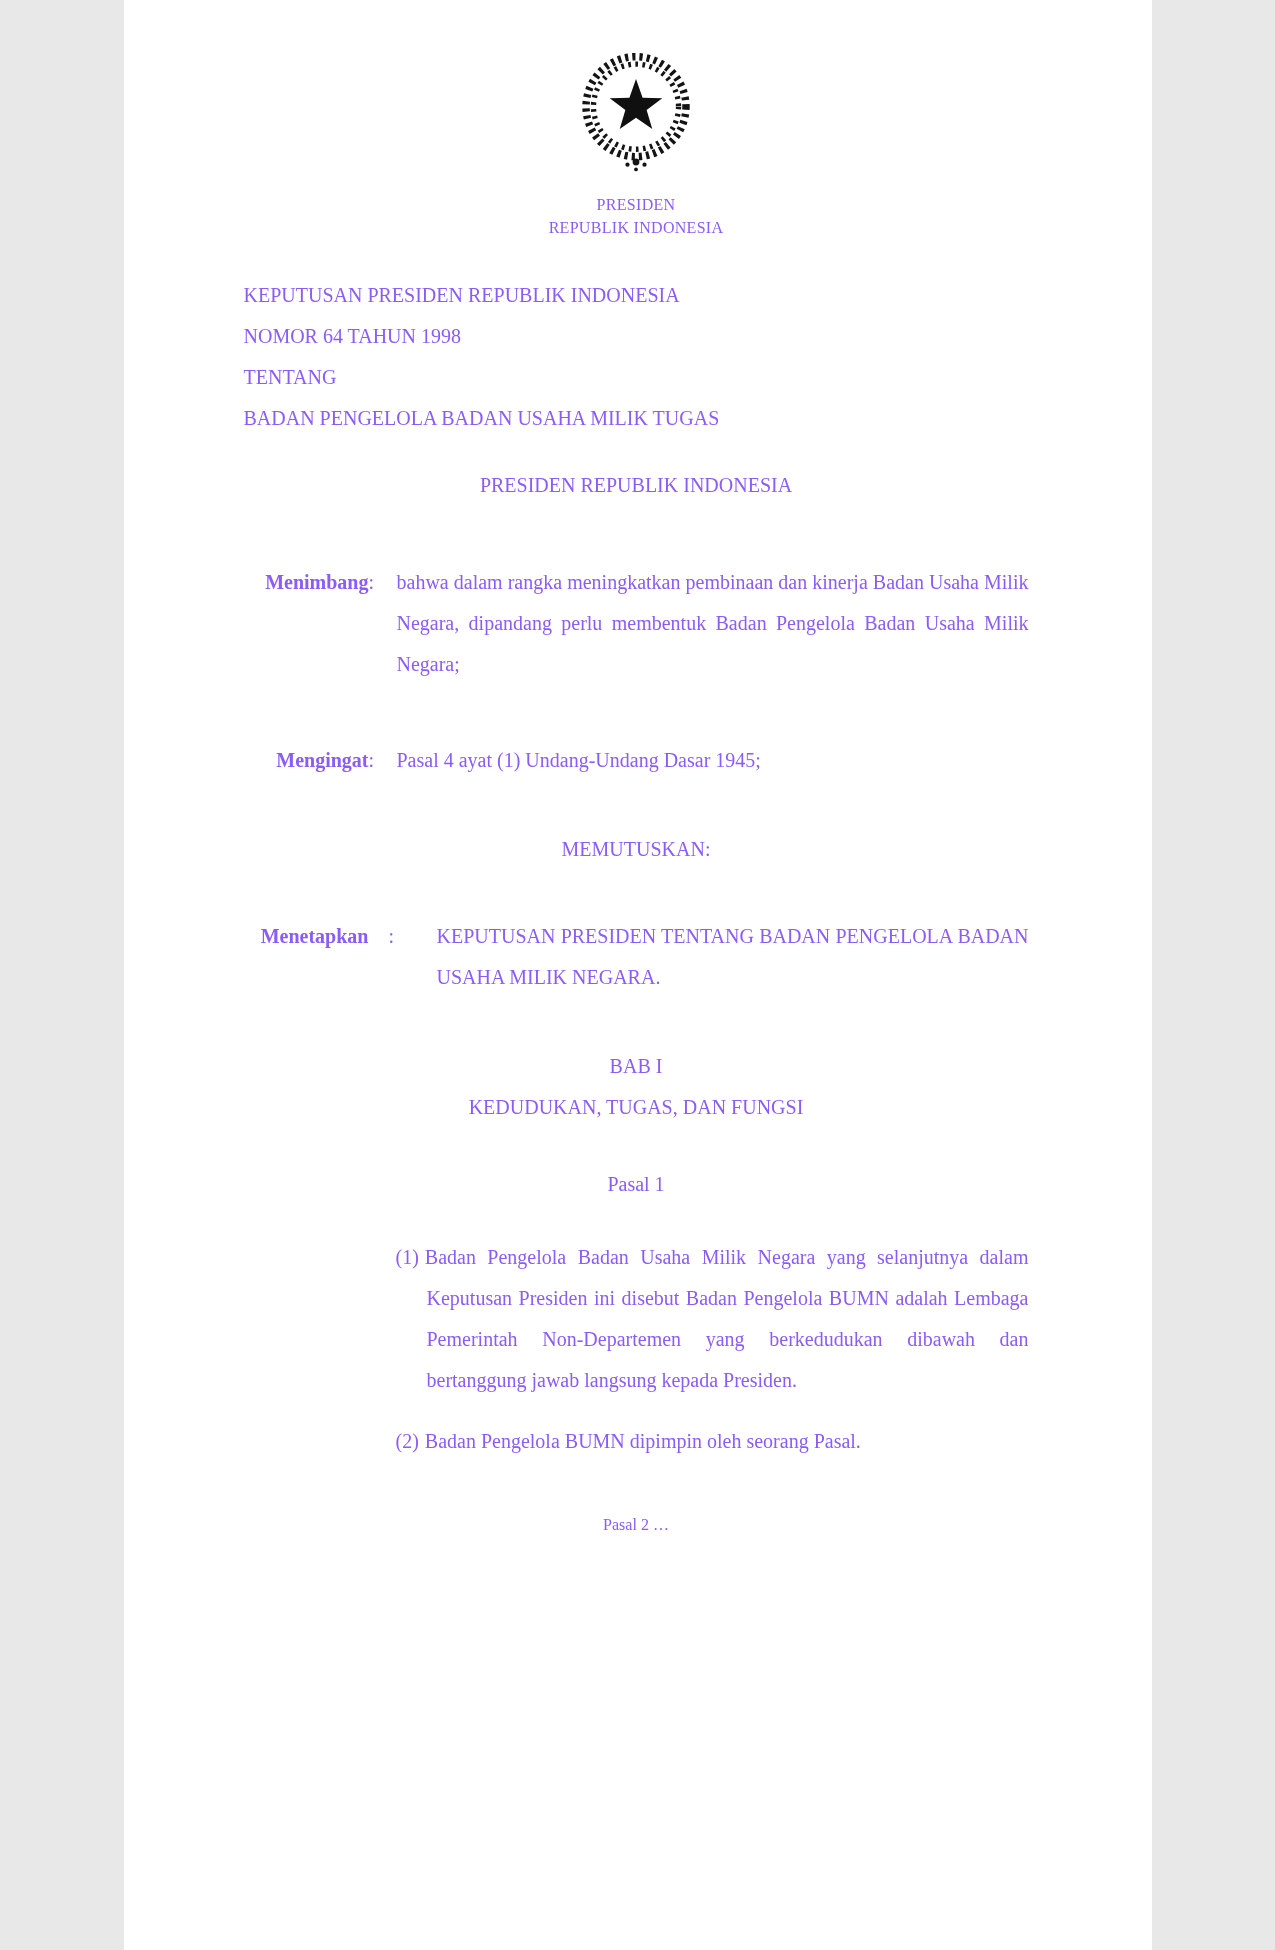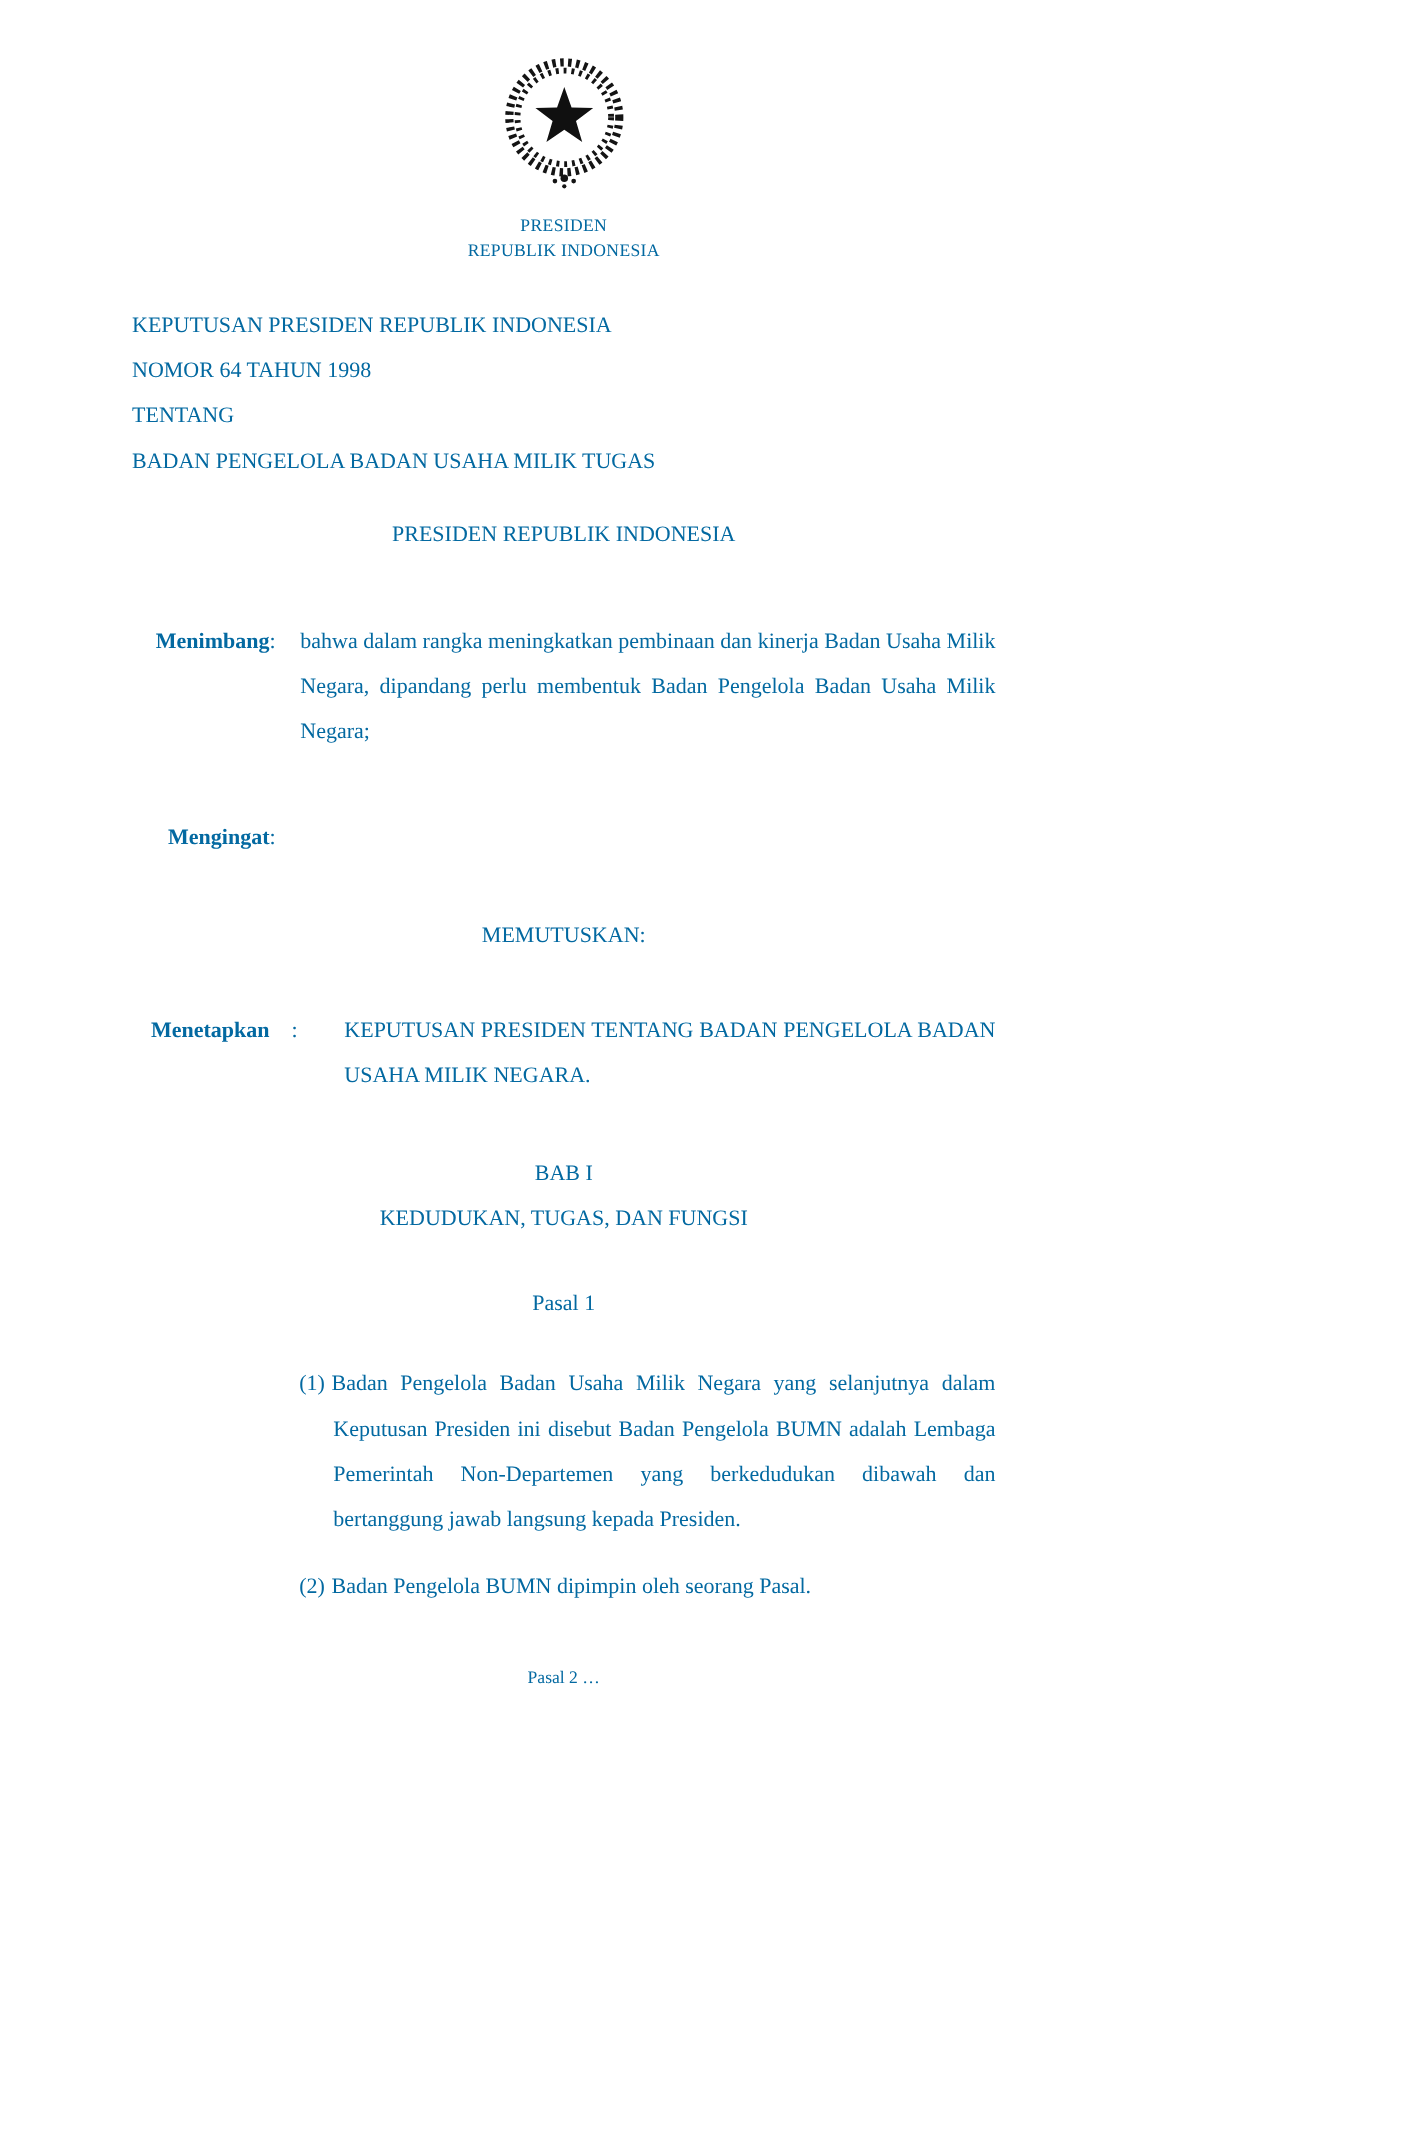--- a/index.html
+++ b/index.html
@@ -1,23 +1,23 @@
 <!DOCTYPE html>
 <html><head>
 <meta charset="utf-8">
 <style>
   html, body { margin: 0; padding: 0; background: #e8e8e8; }
   .page {
     position: relative;
-    width: 1275px;
+    width: 1028px;
     height: 1950px;
     margin: 0 auto;
     background: #ffffff;
     font-family: "Liberation Serif", "DejaVu Serif", serif;
-    color: #0369a1;
+    color: #8b5cf6;
     overflow: hidden;
   }
   .content {
     width: 785px;
     margin-left: 120px;
   }
   
   .emblem-wrap {
     padding-top: 45px;
     text-align: center;
@@ -114,20 +114,21 @@
 
     <div class="clause clause-menimbang">
       <div class="label">Menimbang</div>
       <div class="colon">:</div>
       <div class="text">bahwa dalam rangka meningkatkan pembinaan dan kinerja Badan Usaha Milik Negara, dipandang perlu membentuk Badan Pengelola Badan Usaha Milik Negara;</div>
     </div>
 
     <div class="clause clause-mengingat">
       <div class="label">Mengingat</div>
       <div class="colon">:</div>
+      <div class="text">Pasal 4 ayat (1) Undang-Undang Dasar 1945;</div>
     </div>
 
     <div class="heading-center memutuskan">MEMUTUSKAN:</div>
 
     <div class="clause clause-menetapkan">
       <div class="label">Menetapkan</div>
       <div class="colon">:</div>
       <div class="text">KEPUTUSAN PRESIDEN TENTANG BADAN PENGELOLA BADAN USAHA MILIK NEGARA.</div>
     </div>
 

